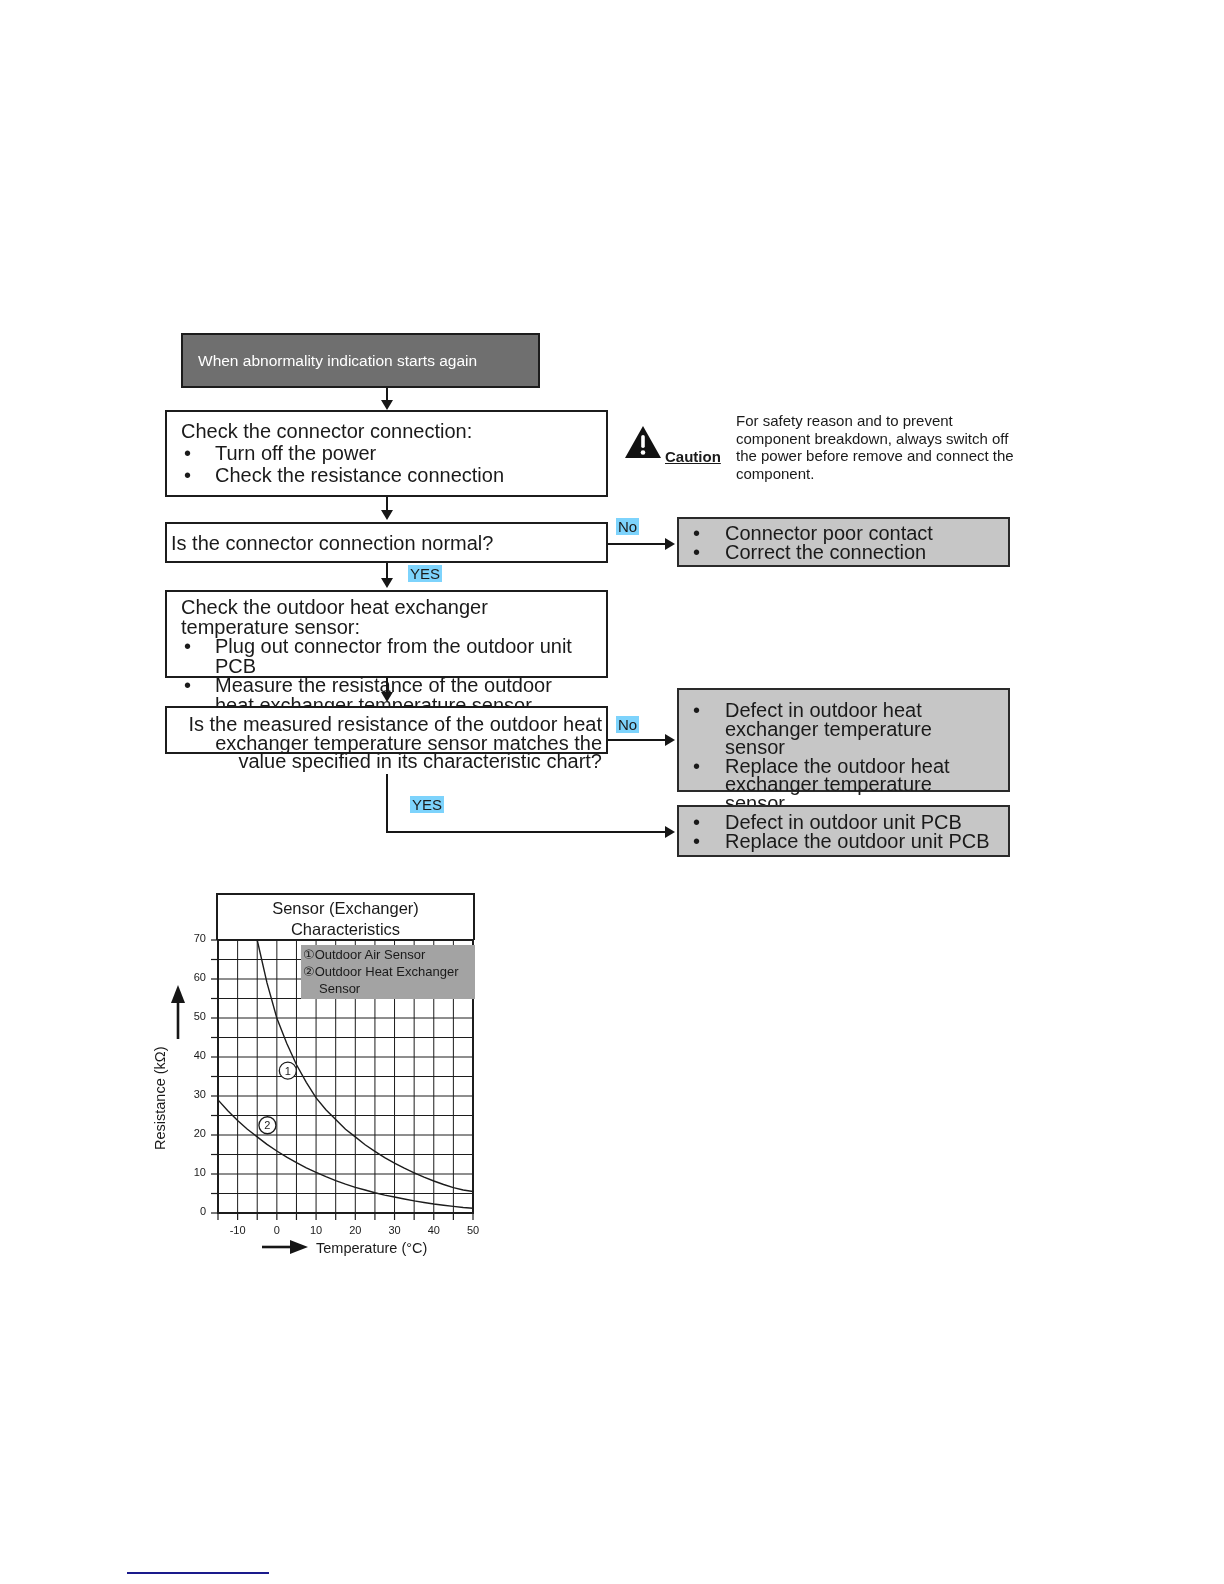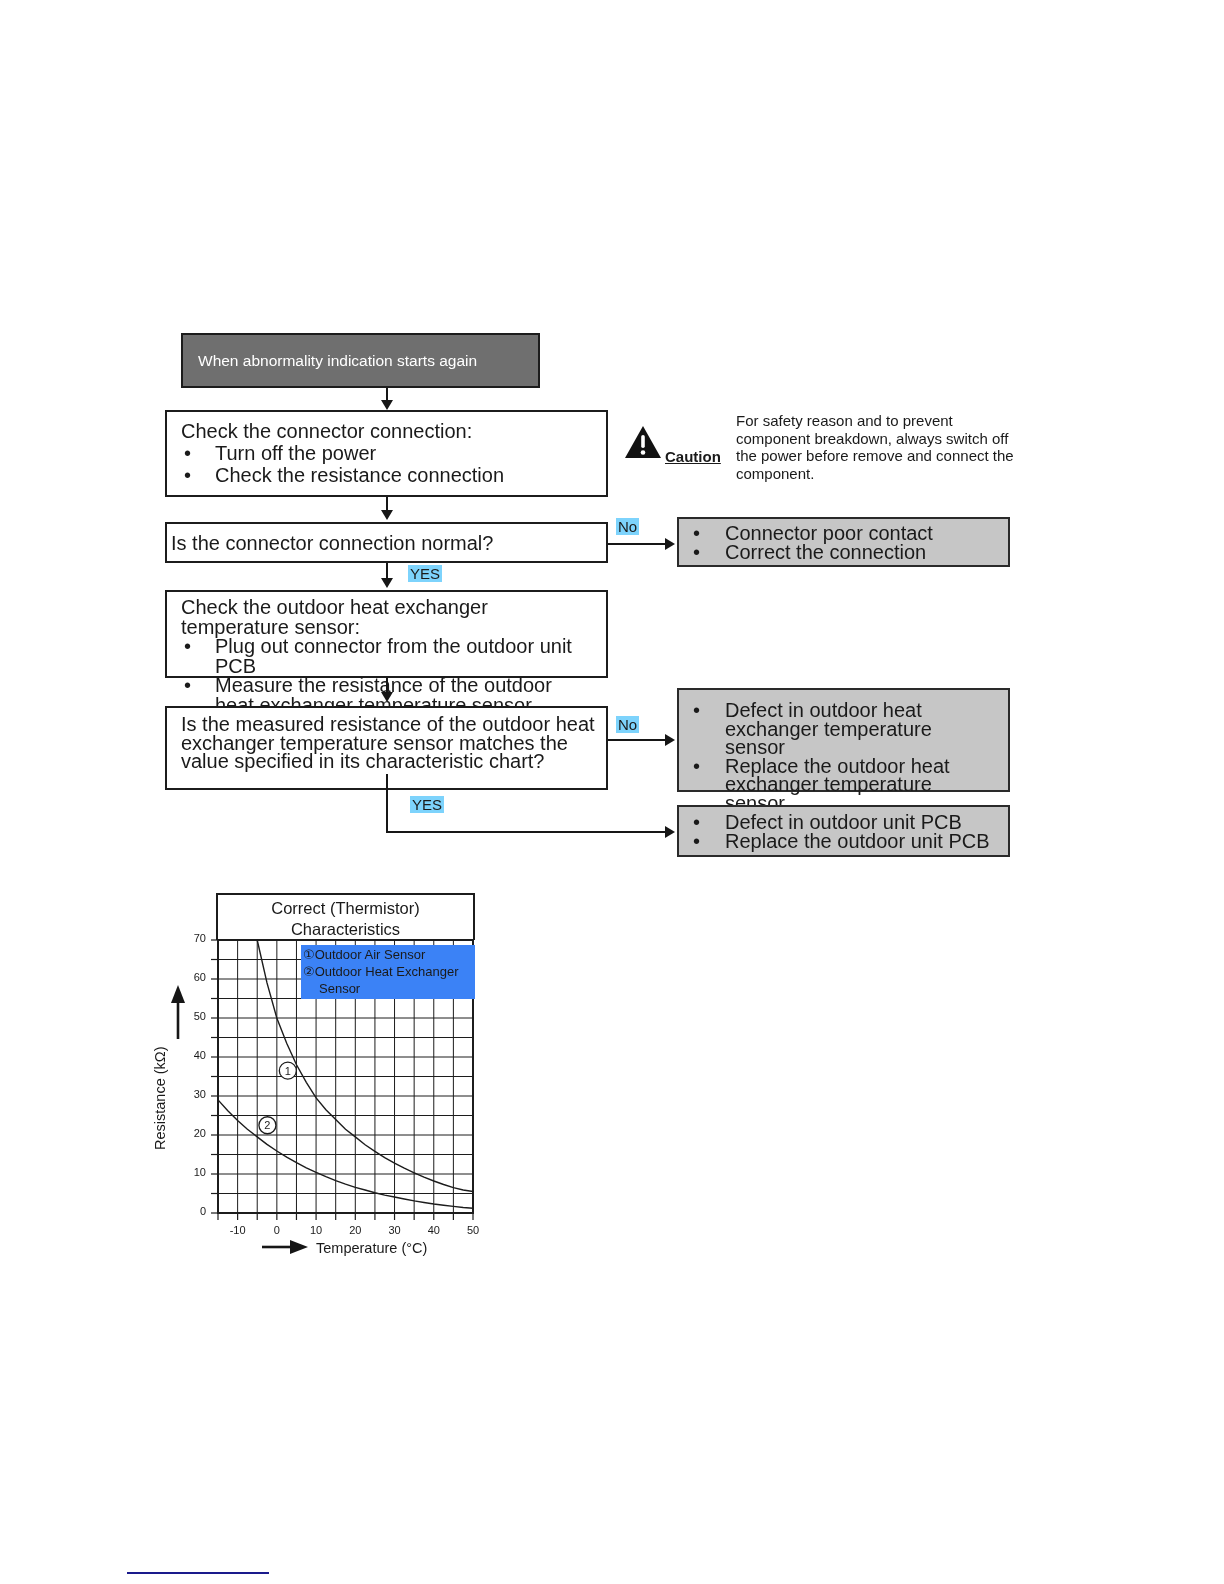--- a/index.html
+++ b/index.html
@@ -39,21 +39,21 @@
   
   #chart{position:absolute;left:150px;top:883px;width:360px;height:400px;}
   .chart-title-box{
     position:absolute;left:66px;top:10px;width:259px;height:47px;
     border:2px solid #1c1c1c;border-bottom:none;box-sizing:border-box;
     text-align:center;font-size:16.5px;line-height:21px;padding-top:3px;
   }
   .plot-wrap{position:absolute;left:68px;top:57px;width:255px;height:273px;}
   .plot-wrap svg{position:absolute;left:-8px;top:0;overflow:visible;}
   .legend{
-    position:absolute;left:83px;top:5px;width:172px;background:#3b82f6;
+    position:absolute;left:83px;top:5px;width:172px;background:#a3a3a3;
     font-size:13px;line-height:17px;padding:1px 0 2px 2px;z-index:3;
   }
   .legend-item{text-indent:-16px;padding-left:16px;}
   .legend .sym{font-family:"DejaVu Sans",sans-serif;}
   .tick-label{position:absolute;font-size:11px;}
   .ylab{text-align:right;width:30px;}
   .xlab{text-align:center;width:34px;}
   .yaxis-title{
     position:absolute;left:2px;top:120px;height:190px;
     writing-mode:vertical-rl;transform:rotate(180deg);
@@ -126,21 +126,21 @@
   </div>
   <div class="bullet">
     <span class="dot">•</span>
     <span style="max-width:372px;">Measure the resistance of the outdoor heat exchanger temperature sensor</span>
   </div>
 </div>
 
 <div class="vline" style="left:386px;top:678px;height:15px;"></div>
 <div class="head-down" style="left:381px;top:692px;"></div>
 
-<div class="fbox" style="left:165px;top:706px;width:443px;height:84px;padding:7px 4px 10px 14px;line-height:18.5px;">
+<div class="fbox" style="left:165px;top:706px;width:443px;height:48px;padding:7px 4px 10px 14px;line-height:18.5px;text-align:right;">
   <span>Is the measured resistance of the outdoor heat exchanger temperature sensor matches the value specified in its characteristic chart?</span>
 </div>
 
 <div class="lbl" style="left:616px;top:716px;">No</div>
 <div class="hline" style="left:608px;top:739px;width:58px;"></div>
 <div class="head-right" style="left:665px;top:734px;"></div>
 
 <div class="fbox graybox" style="left:677px;top:688px;width:333px;height:104px;padding-top:11px;line-height:18.5px;">
   <div class="bullet">
     <span class="dot" style="padding-left:14px;width:46px;flex-basis:46px;">•</span>
@@ -163,21 +163,21 @@
     <span>Defect in outdoor unit PCB</span>
   </div>
   <div class="bullet">
     <span class="dot" style="padding-left:14px;width:46px;flex-basis:46px;">•</span>
     <span>Replace the outdoor unit PCB</span>
   </div>
 </div>
 
 <div id="chart">
   <div class="chart-title-box">
-    <div>Correct (Thermistor)</div>
+    <div>Sensor (Exchanger)</div>
     <div>Characteristics</div>
   </div>
 
   <div class="plot-wrap">
     <svg width="263" height="281" viewBox="-8 0 263 281">
         <line x1="19.615384615384613" y1="0" x2="19.615384615384613" y2="273" stroke="#1c1c1c" stroke-width="1"></line>
         <line x1="39.230769230769226" y1="0" x2="39.230769230769226" y2="273" stroke="#1c1c1c" stroke-width="1"></line>
         <line x1="58.84615384615385" y1="0" x2="58.84615384615385" y2="273" stroke="#1c1c1c" stroke-width="1"></line>
         <line x1="78.46153846153845" y1="0" x2="78.46153846153845" y2="273" stroke="#1c1c1c" stroke-width="1"></line>
         <line x1="98.07692307692307" y1="0" x2="98.07692307692307" y2="273" stroke="#1c1c1c" stroke-width="1"></line>

